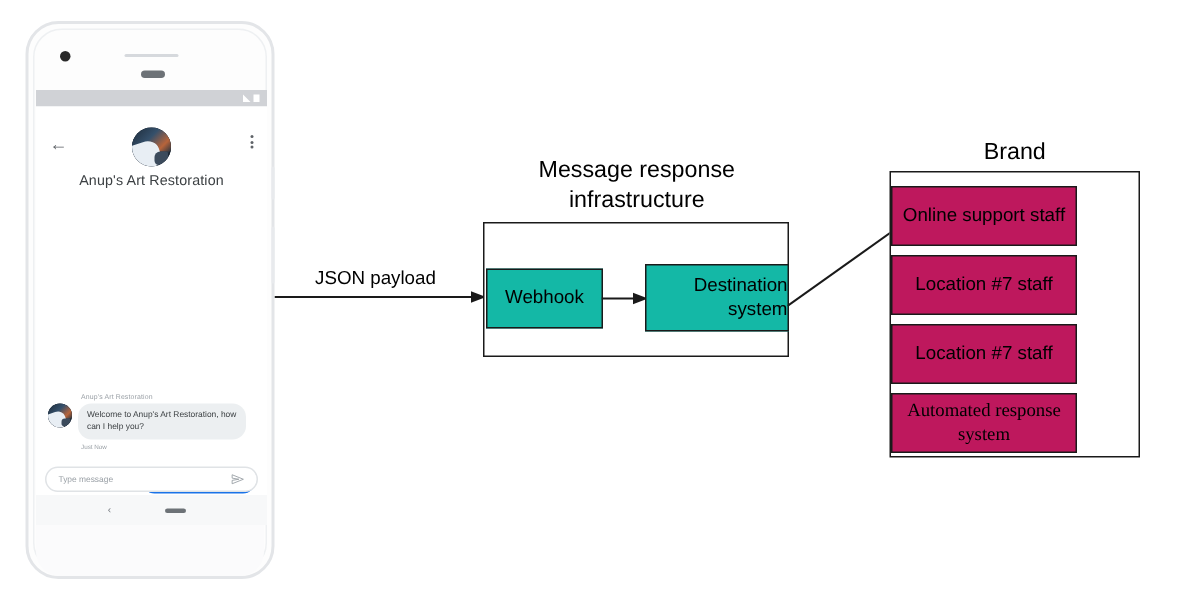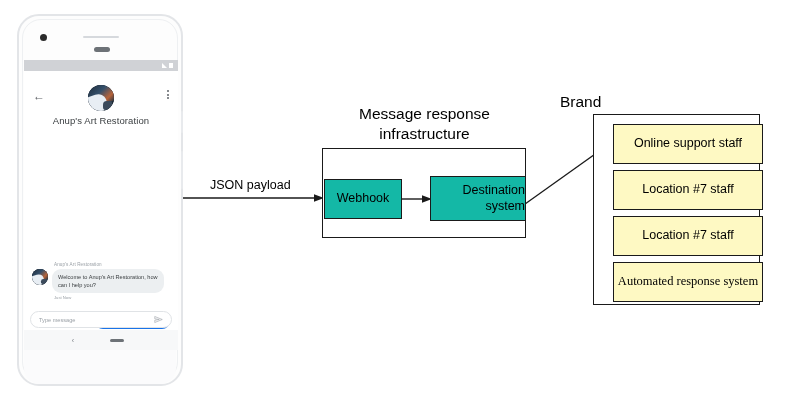--- a/index.html
+++ b/index.html
@@ -370,43 +370,44 @@
   .arrow-dest-brand {
     position: absolute;
     left: 525px;
     top: 138px;
     width: 90px;
     height: 68px;
   }
 
   .brand-label {
     position: absolute;
-    left: 560px;
+    left: 593px;
     top: 93px;
     width: 167px;
+    text-align: center;
     font-size: 15.5px;
     color: #000;
   }
   .brand-box {
     position: absolute;
     left: 593px;
     top: 114px;
     width: 167px;
     height: 191px;
     border: 1.4px solid #1a1a1a;
     background: #ffffff;
     box-sizing: border-box;
   }
   .brand-item {
     position: absolute;
-    left: 613px;
-    width: 150px;
+    left: 594px;
+    width: 124px;
     height: 40px;
     border: 1.3px solid #1a1a1a;
-    background: #fef9c3;
+    background: #be185d;
     box-sizing: border-box;
     display: flex;
     align-items: center;
     justify-content: center;
     text-align: center;
     font-size: 12.5px;
     line-height: 1.25;
     color: #000;
   }
   .bi0 { top: 124px; }

